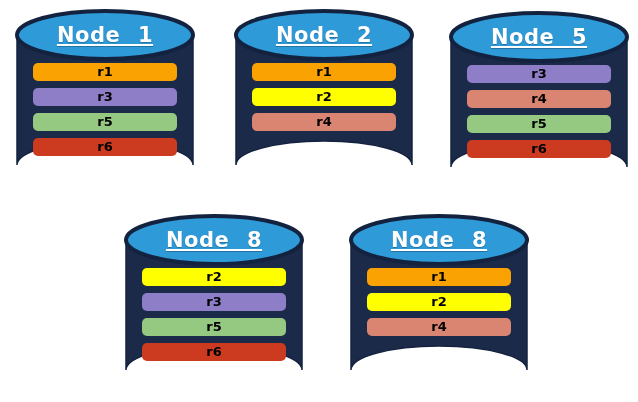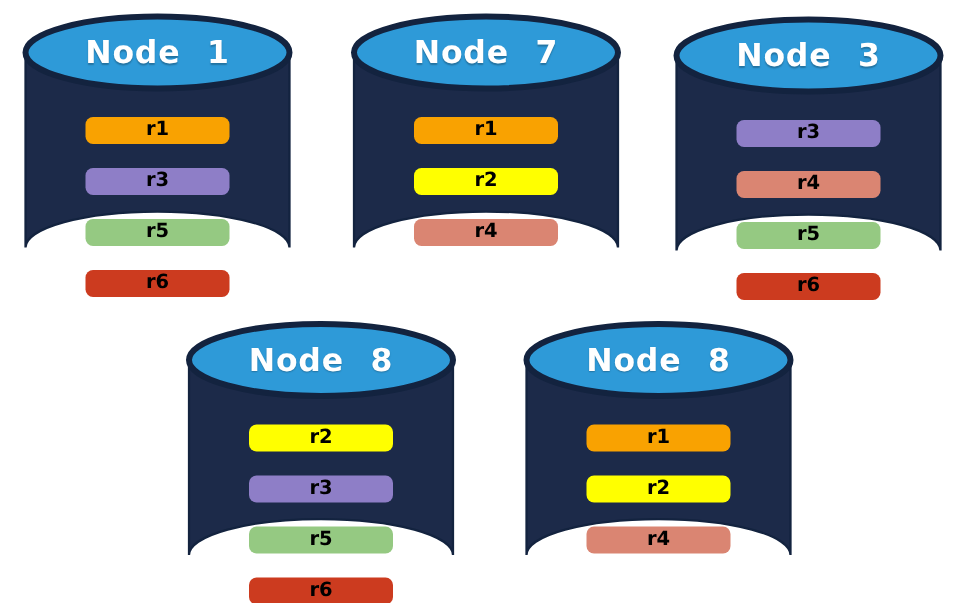--- a/index.html
+++ b/index.html
@@ -28,29 +28,30 @@
     position: absolute;
     top: 9px; left: 0; right: 0;
     height: 36px; line-height: 36px;
     text-align: center;
     color: var(--title-color, #ffffff);
     font-size: 21px;
     font-weight: bold;
     word-spacing: 10px;
     letter-spacing: 0.5px;
     text-shadow: 0 1px 1px rgba(0,0,0,0.25);
+    text-decoration: underline;
   }
   .bars {
     position: absolute;
     top: 54px; left: 0; right: 0;
   }
   .bar {
-    width: 96px;
+    width: 144px;
     height: 18px;
-    margin: 16px auto 7px auto;
+    margin: 1px auto 7px auto;
     border-radius: 5px;
     text-align: center;
     line-height: 18px;
     font-size: 13px;
     font-weight: bold;
     color: var(--bar-text, #000000);
   }
 </style>
 </head>
 <body style="background: rgb(255, 255, 255);">
@@ -68,33 +69,33 @@
         <div class="bar" style="background: rgb(142, 126, 199);"><span>r3</span></div>
         <div class="bar" style="background: rgb(149, 201, 130);"><span>r5</span></div>
         <div class="bar" style="background: rgb(204, 59, 31);"><span>r6</span></div>
       </div>
     </div>
     <div class="node" style="left: 232px; top: 8px;">
       <svg viewBox="0 0 184 184" aria-hidden="true">
         <path class="cyl-body" d="M4 27 L4 157 A88 24 0 0 1 180 157 L180 27 A88 24 0 0 1 4 27 Z"></path>
         <ellipse class="cyl-top" cx="92" cy="27" rx="88" ry="24"></ellipse>
       </svg>
-      <div class="title">Node 7</div>
+      <div class="title">Node 2</div>
       <div class="bars">
         <div class="bar" style="background: rgb(249, 162, 1);"><span>r1</span></div>
         <div class="bar" style="background: rgb(255, 255, 0);"><span>r2</span></div>
         <div class="bar" style="background: rgb(218, 133, 114);"><span>r4</span></div>
       </div>
     </div>
     <div class="node" style="left: 447px; top: 10px;">
       <svg viewBox="0 0 184 184" aria-hidden="true">
         <path class="cyl-body" d="M4 27 L4 157 A88 24 0 0 1 180 157 L180 27 A88 24 0 0 1 4 27 Z"></path>
         <ellipse class="cyl-top" cx="92" cy="27" rx="88" ry="24"></ellipse>
       </svg>
-      <div class="title">Node 3</div>
+      <div class="title">Node 5</div>
       <div class="bars">
         <div class="bar" style="background: rgb(142, 126, 199);"><span>r3</span></div>
         <div class="bar" style="background: rgb(218, 133, 114);"><span>r4</span></div>
         <div class="bar" style="background: rgb(149, 201, 130);"><span>r5</span></div>
         <div class="bar" style="background: rgb(204, 59, 31);"><span>r6</span></div>
       </div>
     </div>
     <div class="node" style="left: 122px; top: 213px;">
       <svg viewBox="0 0 184 184" aria-hidden="true">
         <path class="cyl-body" d="M4 27 L4 157 A88 24 0 0 1 180 157 L180 27 A88 24 0 0 1 4 27 Z"></path>

